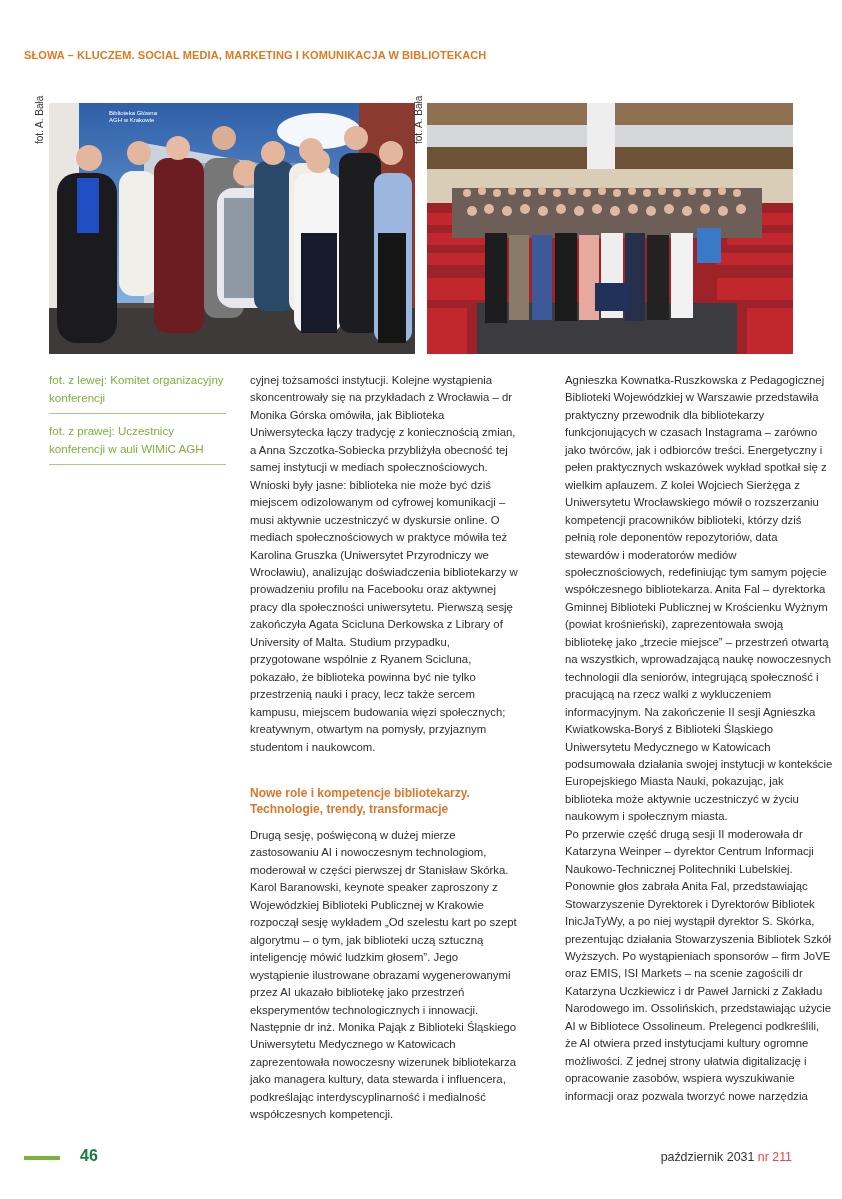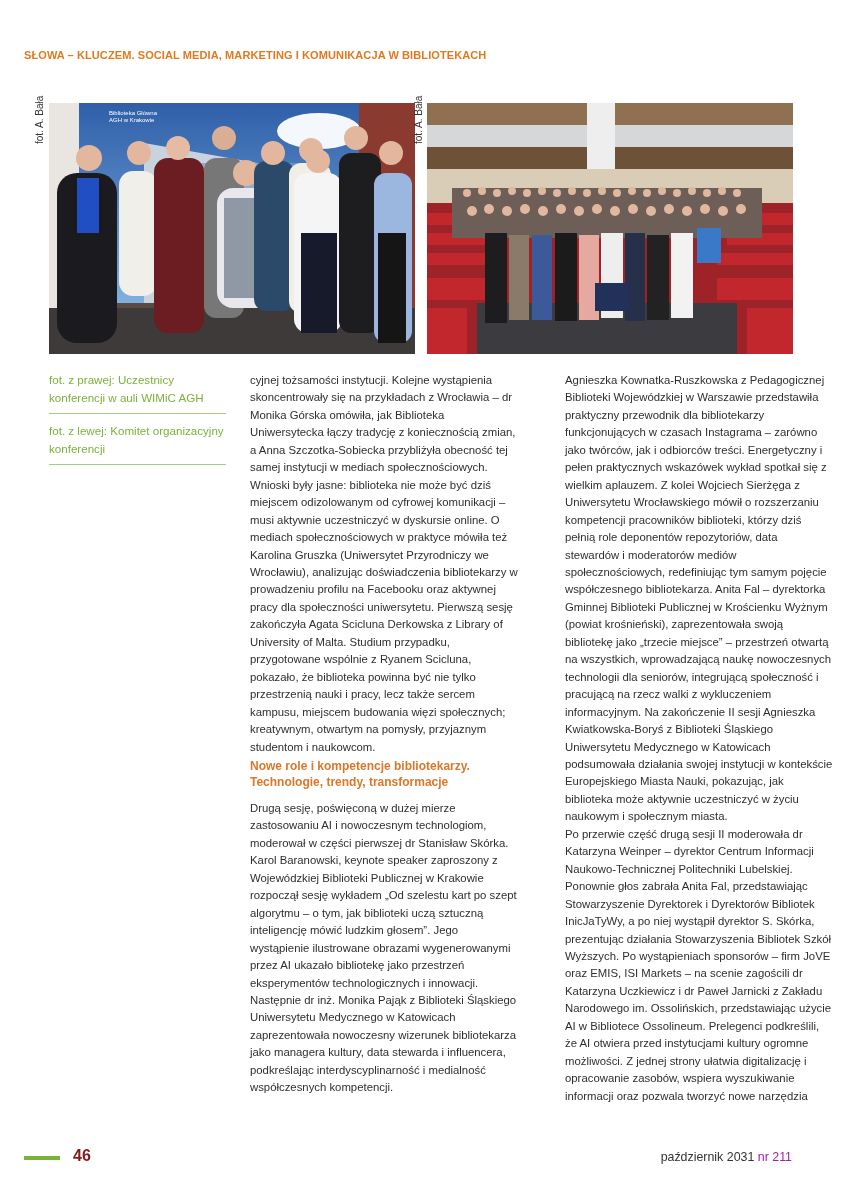--- a/index.html
+++ b/index.html
@@ -36,33 +36,33 @@
   .col {
     position: absolute; top: 372px; width: 268px;
     font-family: "Liberation Sans", sans-serif;
     font-size: 11.35px; line-height: 17.45px; color: #2e2e2e;
   }
   .col-mid { left: 250px; }
   .col-right { left: 565px; }
   .col p { white-space: pre-line; }
   .section-heading {
     color: #d9782a; font-weight: bold; font-size: 12px; line-height: 16px;
-    margin-top: 2px; margin-bottom: 10px; white-space: pre-line;
+    margin-top: 29px; margin-bottom: 10px; white-space: pre-line;
   }
 
   .footer-rule { position: absolute; left: 24px; top: 1156px; width: 36px; height: 4px; background: #7bb23a; }
   .page-number {
-    position: absolute; left: 73px; top: 1147px;
-    font-family: "Liberation Sans", sans-serif; font-weight: bold; font-size: 16px; color: #7f1d1d;
+    position: absolute; left: 80px; top: 1147px;
+    font-family: "Liberation Sans", sans-serif; font-weight: bold; font-size: 16px; color: #15803d;
   }
   .issue {
     position: absolute; right: 50px; top: 1150px;
     font-family: "Liberation Sans", sans-serif; font-size: 12.4px; color: #333;
   }
-  .issue .nr { color: #a21caf; }
+  .issue .nr { color: #ef4444; }
 </style>
 </head>
 <body>
 
 <div class="running-head">SŁOWA – KLUCZEM. SOCIAL MEDIA, MARKETING I KOMUNIKACJA W BIBLIOTEKACH</div>
 
 <div class="credit credit-left">fot. A. Bała</div>
 <div class="photo photo-left">
   <svg viewBox="0 0 366 251" preserveAspectRatio="none">
     <defs>
@@ -183,22 +183,22 @@
           <rect x="220" y="132" width="22" height="85" fill="#222"></rect>
           <rect x="244" y="130" width="22" height="85" fill="#f2f2f2"></rect>
           <rect x="270" y="125" width="24" height="35" fill="#3a78c8"></rect>
         <rect x="168" y="180" width="34" height="28" fill="#21315a"></rect>
       </g>
     </g>
   </svg>
 </div>
 
 <div class="captions">
+  <div class="caption">fot. z lewej: Komitet organizacyjny konferencji</div>
   <div class="caption">fot. z prawej: Uczestnicy konferencji w auli WIMiC AGH</div>
-  <div class="caption">fot. z lewej: Komitet organizacyjny konferencji</div>
 </div>
 
 <div class="col col-mid">
   <p>cyjnej tożsamości instytucji. Kolejne wystąpienia skoncentrowały się na przykładach z Wrocławia – dr Monika Górska omówiła, jak Biblioteka Uniwersytecka łączy tradycję z koniecznością zmian, a Anna Szczotka-Sobiecka przybliżyła obecność tej samej instytucji w mediach społecznościowych. Wnioski były jasne: biblioteka nie może być dziś miejscem odizolowanym od cyfrowej komunikacji – musi aktywnie uczestniczyć w dyskursie online. O mediach społecznościowych w praktyce mówiła też Karolina Gruszka (Uniwersytet Przyrodniczy we Wrocławiu), analizując doświadczenia bibliotekarzy w prowadzeniu profilu na Facebooku oraz aktywnej pracy dla społeczności uniwersytetu. Pierwszą sesję zakończyła Agata Scicluna Derkowska z Library of University of Malta. Studium przypadku, przygotowane wspólnie z Ryanem Scicluna, pokazało, że biblioteka powinna być nie tylko przestrzenią nauki i pracy, lecz także sercem kampusu, miejscem budowania więzi społecznych; kreatywnym, otwartym na pomysły, przyjaznym studentom i naukowcom.</p>
   <div class="section-heading">Nowe role i kompetencje bibliotekarzy.
 Technologie, trendy, transformacje</div>
   <p>Drugą sesję, poświęconą w dużej mierze zastosowaniu AI i nowoczesnym technologiom, moderował w części pierwszej dr Stanisław Skórka. Karol Baranowski, keynote speaker zaproszony z Wojewódzkiej Biblioteki Publicznej w Krakowie rozpoczął sesję wykładem „Od szelestu kart po szept algorytmu – o tym, jak biblioteki uczą sztuczną inteligencję mówić ludzkim głosem”. Jego wystąpienie ilustrowane obrazami wygenerowanymi przez AI ukazało bibliotekę jako przestrzeń eksperymentów technologicznych i innowacji.</p>
   <p>Następnie dr inż. Monika Pająk z Biblioteki Śląskiego Uniwersytetu Medycznego w Katowicach zaprezentowała nowoczesny wizerunek bibliotekarza jako managera kultury, data stewarda i influencera, podkreślając interdyscyplinarność i medialność współczesnych kompetencji.</p>
 </div>
 

